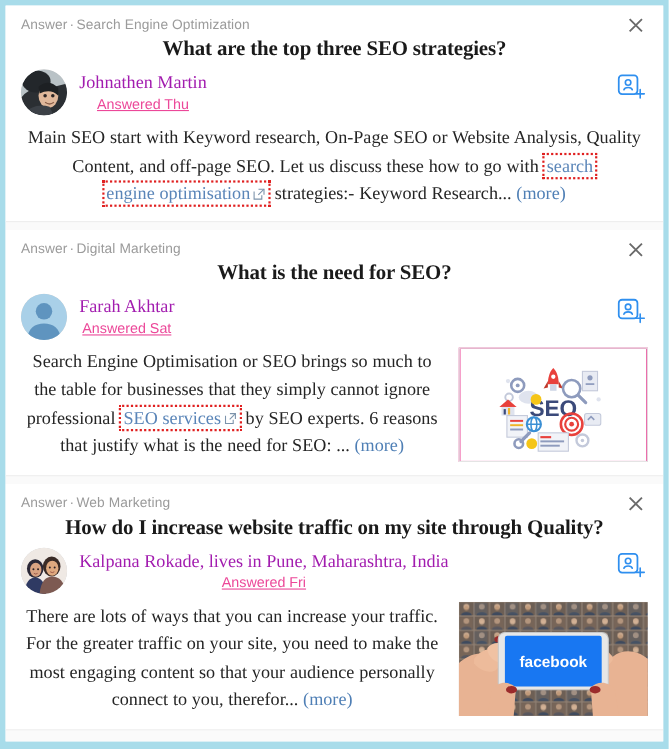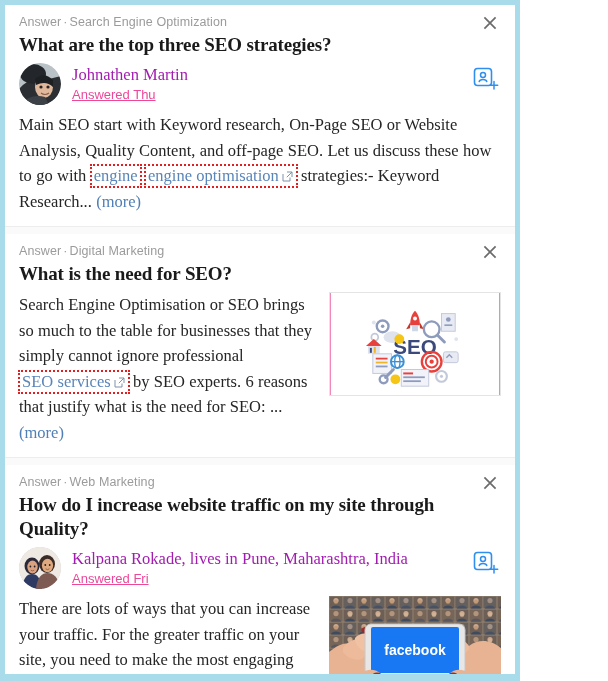--- a/index.html
+++ b/index.html
@@ -9,29 +9,30 @@
     background: #ffffff;
   }
   body {
     font-family: "Liberation Sans", sans-serif;
     -webkit-font-smoothing: antialiased;
   }
 
   
   #page {
     position: relative;
-    width: 520px;
+    width: 608px;
     height: 681px;
     box-sizing: border-box;
     background: #ffffff;
     border-left: 5px solid #a8dcea;
     border-right: 5px solid #a8dcea;
     border-top: 5px solid #a8dcea;
     border-bottom: 7px solid #a8dcea;
     overflow: hidden;
+    text-align: center;
   }
 
   .feed {
     width: 100%;
     height: 100%;
     box-sizing: border-box;
     background: #fafafa;
     overflow: hidden;
   }
 
@@ -239,21 +240,21 @@
             <rect x="1.5" y="1.5" width="17" height="17" rx="3" ry="3" fill="none" stroke="#2f8fef" stroke-width="1.6"></rect>
             <circle cx="10" cy="8" r="2.5" fill="none" stroke="#2f8fef" stroke-width="1.5"></circle>
             <path d="M6.2 14.6 C6.8 11.8 13.2 11.8 13.8 14.6" fill="none" stroke="#2f8fef" stroke-width="1.5" stroke-linecap="round"></path>
             <path d="M21 14.5 L21 22 M17.3 18.3 L24.7 18.3" stroke="#2f8fef" stroke-width="1.5" stroke-linecap="round"></path>
           </svg>
         </div>
       </div>
 
       <div class="body-wrap">
         <div class="answer-text">
-          <span>Main SEO start with Keyword research, On-Page SEO or Website Analysis, Quality Content, and off-page SEO. Let us discuss these how to go with </span><span class="boxed"><a class="hl-link">engine</a></span><span> </span><span class="boxed"><a class="hl-link">engine optimisation</a><span class="ext-icon"><svg width="11" height="11" viewBox="0 0 11 11" aria-hidden="true">
+          <span>Main SEO start with Keyword research, On-Page SEO or Website Analysis, Quality Content, and off-page SEO. Let us discuss these how to go with </span><span class="boxed"><a class="hl-link">search</a></span><span> </span><span class="boxed"><a class="hl-link">engine optimisation</a><span class="ext-icon"><svg width="11" height="11" viewBox="0 0 11 11" aria-hidden="true">
                   <path d="M1 3 L1 10 L8 10 L8 6.5" fill="none" stroke="#7c93ab" stroke-width="1"></path>
                   <path d="M5 1 L10 1 L10 6" fill="none" stroke="#7c93ab" stroke-width="1"></path>
                   <path d="M10 1 L4.8 6.2" fill="none" stroke="#7c93ab" stroke-width="1"></path>
                 </svg></span></span><span> strategies:- Keyword Research... </span><span class="more">(more)</span>
         </div>
       </div>
     </div>
 
     <div class="card">
       <div class="card-head">
@@ -262,20 +263,41 @@
         </div>
         <div class="close-btn">
           <svg width="18" height="18" viewBox="0 0 18 18" aria-hidden="true">
             <path d="M3.4 3.4 L14.6 14.6 M14.6 3.4 L3.4 14.6" stroke="#6b6b6b" stroke-width="1.7" fill="none"></path>
           </svg>
         </div>
       </div>
 
       <div class="q-title">What is the need for SEO?</div>
 
+      <div class="author-row">
+        <div class="avatar">
+          <svg viewBox="0 0 42 42" aria-hidden="true">
+            <circle cx="21" cy="21" r="21" fill="#a9d0e8"></circle>
+            <circle cx="21" cy="16" r="7.5" fill="#5f94bf"></circle>
+            <path d="M6 42 C6 31 13 27 21 27 C29 27 36 31 36 42 Z" fill="#5f94bf"></path>
+          </svg>
+        </div>
+        <div class="author-meta">
+          <div class="author-name">Farah Akhtar</div>
+          <div class="answered">Answered Sat</div>
+        </div>
+        <div class="follow-btn">
+          <svg width="26" height="26" viewBox="0 0 26 26" aria-hidden="true">
+            <rect x="1.5" y="1.5" width="17" height="17" rx="3" ry="3" fill="none" stroke="#2f8fef" stroke-width="1.6"></rect>
+            <circle cx="10" cy="8" r="2.5" fill="none" stroke="#2f8fef" stroke-width="1.5"></circle>
+            <path d="M6.2 14.6 C6.8 11.8 13.2 11.8 13.8 14.6" fill="none" stroke="#2f8fef" stroke-width="1.5" stroke-linecap="round"></path>
+            <path d="M21 14.5 L21 22 M17.3 18.3 L24.7 18.3" stroke="#2f8fef" stroke-width="1.5" stroke-linecap="round"></path>
+          </svg>
+        </div>
+      </div>
 
       <div class="body-wrap">
         <div class="answer-text">
           <span>Search Engine Optimisation or SEO brings so much to the table for businesses that they simply cannot ignore professional </span><span class="boxed"><a class="hl-link">SEO services</a><span class="ext-icon"><svg width="11" height="11" viewBox="0 0 11 11" aria-hidden="true">
                   <path d="M1 3 L1 10 L8 10 L8 6.5" fill="none" stroke="#7c93ab" stroke-width="1"></path>
                   <path d="M5 1 L10 1 L10 6" fill="none" stroke="#7c93ab" stroke-width="1"></path>
                   <path d="M10 1 L4.8 6.2" fill="none" stroke="#7c93ab" stroke-width="1"></path>
                 </svg></span></span><span> by SEO experts. 6 reasons that justify what is the need for SEO: ... </span><span class="more">(more)</span>
         </div>
 

